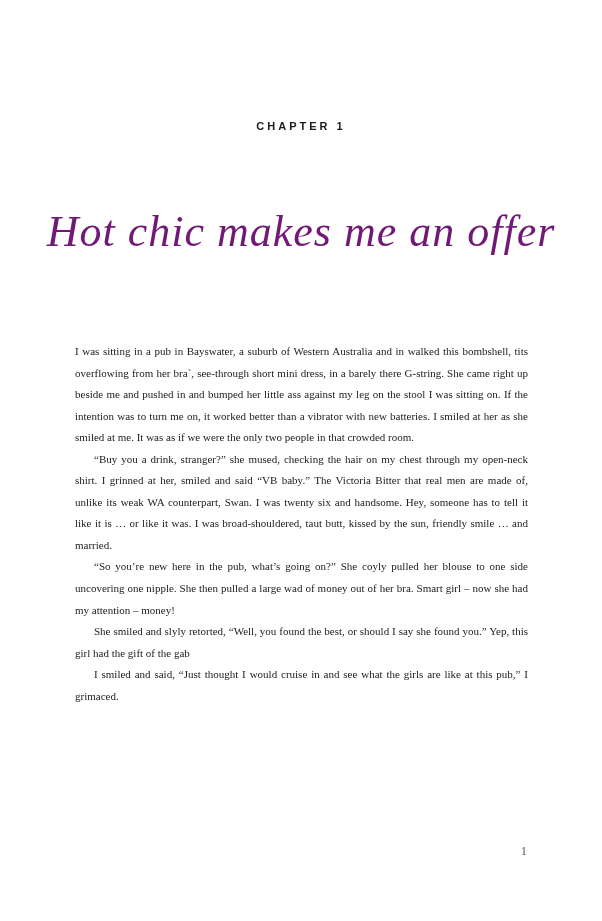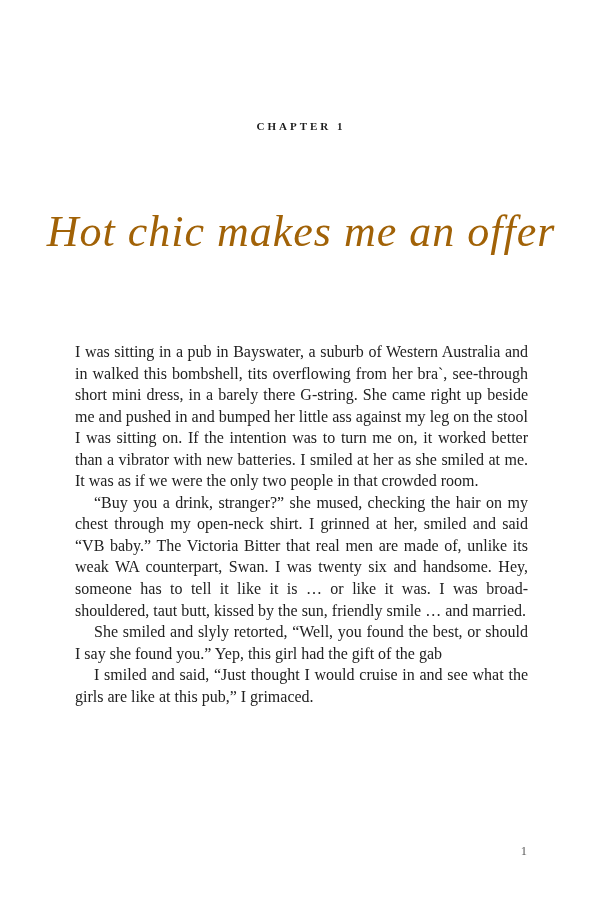--- a/index.html
+++ b/index.html
@@ -11,46 +11,46 @@
     font-family: "Liberation Serif", serif;
     color: #212121;
     overflow: hidden;
   }
   .chapter-label {
     position: absolute;
     top: 120px;
     left: 0;
     right: 0;
     text-align: center;
-    font-family: Liberation Serif, serif;
+    font-family: Liberation Sans, sans-serif;
     font-weight: bold;
     font-size: 11px;
     letter-spacing: 3px;
     color: #1c1c1c;
   }
   .chapter-title {
     position: absolute;
     top: 206px;
     left: 0;
     right: 0;
     text-align: center;
     font-family: "Liberation Serif", serif;
     font-style: italic;
     font-weight: normal;
     font-size: 44px;
     letter-spacing: 1px;
-    color: #a16207;
+    color: #701a75;
     margin: 0;
   }
   .body-text {
     position: absolute;
     left: 75px;
     top: 341px;
     width: 453px;
-    font-size: 16px;
+    font-size: 11px;
     line-height: 21.55px;
     text-align: justify;
     color: #212121;
   }
   .body-text p { margin: 0; padding: 0; }
   .body-text p.indented { text-indent: 19px; }
   .it { }
   .page-number {
     position: absolute;
     top: 844px;
@@ -70,20 +70,21 @@
   <div class="chapter-label">CHAPTER 1</div>
 
   <h1 class="chapter-title">Hot chic makes me an offer</h1>
 
   <div class="body-text">
 
     <p><span>I was sitting in a pub in Bayswater, a suburb of Western Australia and in walked this bombshell, tits overflowing from her bra`, see-through short mini dress, in a barely there G-string. She came right up beside me and pushed in and bumped her little ass against my leg on the stool I was sitting on. If the intention was to turn me on, it worked better than a vibrator with new batteries. I smiled at her as she smiled at me. It was as if we were the only two people in that crowded room.</span></p>
 
     <p class="indented"><span>“Buy you a drink, stranger?” she mused, checking the hair on my chest through my open-neck shirt. I grinned at her, smiled and said “VB baby.” The </span><span class="it">Victoria Bitter</span><span> that real men are made of, unlike its weak WA counterpart, </span><span class="it">Swan</span><span>. I was twenty six and handsome. Hey, someone has to tell it like it is … or like it was. I was broad-shouldered, taut butt, kissed by the sun, friendly smile … and married.</span></p>
 
+    <p class="indented"><span>“So you’re new here in the pub, what’s going on?” She coyly pulled her blouse to one side uncovering one nipple. She then pulled a large wad of money out of her bra. Smart girl – now she had my attention – money!</span></p>
 
     <p class="indented"><span>She smiled and slyly retorted, “Well, you found the best, or should I say she found you.” Yep, this girl had the gift of the gab</span></p>
 
     <p class="indented"><span>I smiled and said, “Just thought I would cruise in and see what the girls are like at this pub,” I grimaced.</span></p>
 
   </div>
 
   <div class="page-number">1</div>
 
 </div>

